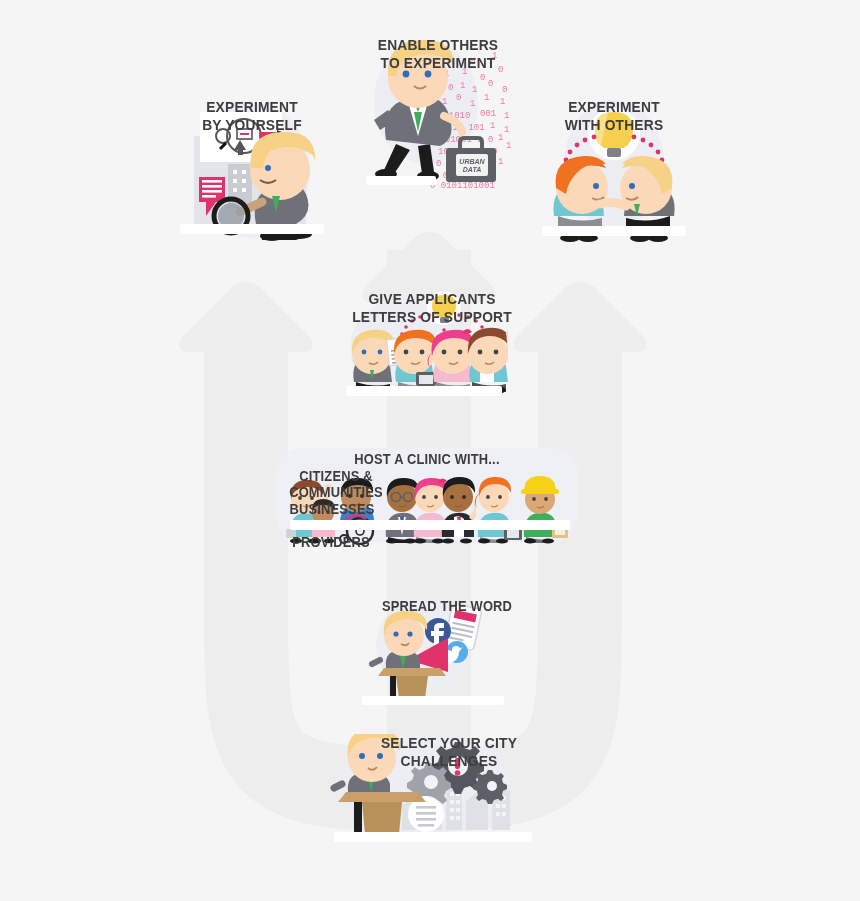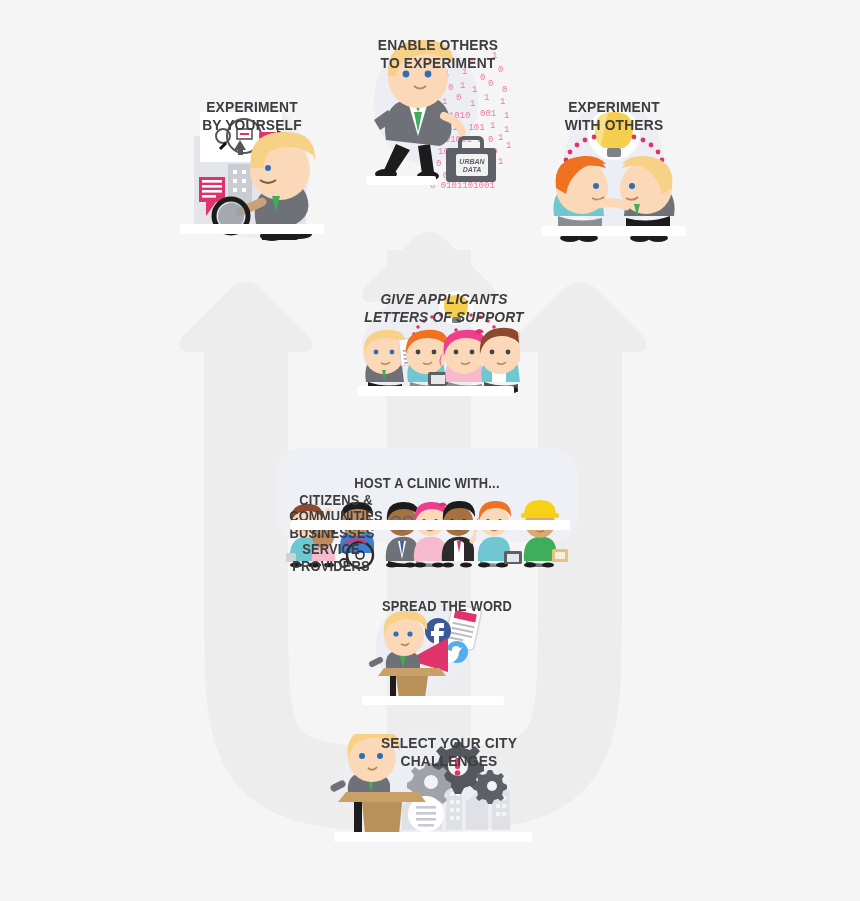--- a/index.html
+++ b/index.html
@@ -275,21 +275,21 @@
       <path d="M88 100 q7 4 12 -1" stroke="#b98a5e" stroke-width="2" fill="none"></path>
       <path d="M96 106 l3 12 3 -12 z" fill="#3fae5a"></path>
 
       <path d="M62 106 q14 -4 26 2" stroke="#fbd9b8" stroke-width="9" fill="none" stroke-linecap="round"></path>
     </svg>
     <div class="shadowbar" style="left:4px;top:128px;width:144px;height:10px;"></div>
     <div class="label" style="left:0;top:142px;width:152px;font-size:15px;">Experiment
 with others</div>
   </div>
 
-  <div class="node" style="left:352px;top:290px;width:168px;height:140px;font-style:italic;">
+  <div class="node" style="left:340px;top:290px;width:168px;height:140px;">
     <svg class="art" style="left:0;top:0;" width="168" height="106" viewBox="0 0 168 106">
       <ellipse cx="66" cy="58" rx="56" ry="50" fill="#eceef3"></ellipse>
 
       <g>
         <circle cx="104" cy="18" r="17" fill="#fff" opacity=".8"></circle>
         <path d="M104 5 q12 0 12 11 q0 8 -6 11 h-12 q-6 -3 -6 -11 q0 -11 12 -11 z" fill="#f7cf4e"></path>
         <rect x="100" y="27" width="9" height="6" rx="1.5" fill="#7e8288"></rect>
       </g>
 
       <g fill="#e0336b">
@@ -375,21 +375,21 @@
         <circle cx="170" cy="44" r="4" fill="#fbd9b8"></circle>
       </g>
     </svg>
     <div class="shadowbar" style="left:6px;top:96px;width:156px;height:10px;"></div>
     <div class="label" style="left:-8px;top:110px;width:184px;font-size:15px;">Give applicants
 letters of support</div>
   </div>
 
   <div class="panel" style="left:276px;top:448px;width:302px;height:94px;"></div>
 
-  <div class="node" style="left:276px;top:475px;width:302px;height:125px;">
+  <div class="node" style="left:276px;top:451px;width:302px;height:125px;">
     <div class="label" style="left:0;top:4px;width:302px;font-size:14px;">Host a clinic with...</div>
 
     <svg class="art" style="left:8px;top:22px;" width="100" height="72" viewBox="0 0 100 72">
 
       <path d="M6 64 q-2 -22 14 -24 q16 -2 18 12 l0 12 z" fill="#6fc7d1"></path>
       <path d="M10 64 q14 4 26 2 l0 4 -26 0 z" fill="#e8e9ec"></path>
       <ellipse cx="12" cy="68" rx="6" ry="2.6" fill="#1c1c1c"></ellipse>
       <ellipse cx="30" cy="68" rx="6" ry="2.6" fill="#1c1c1c"></ellipse>
       <ellipse cx="22" cy="26" rx="15" ry="15" fill="#fbd9b8"></ellipse>
       <path d="M7 26 q-2 -18 15 -19 q18 -1 17 15 q-4 -8 -15 -8 q-14 0 -17 12 z" fill="#8b4a2f"></path>

